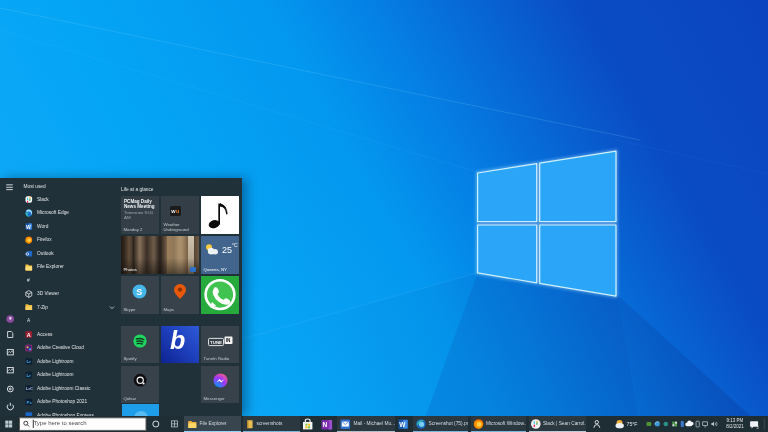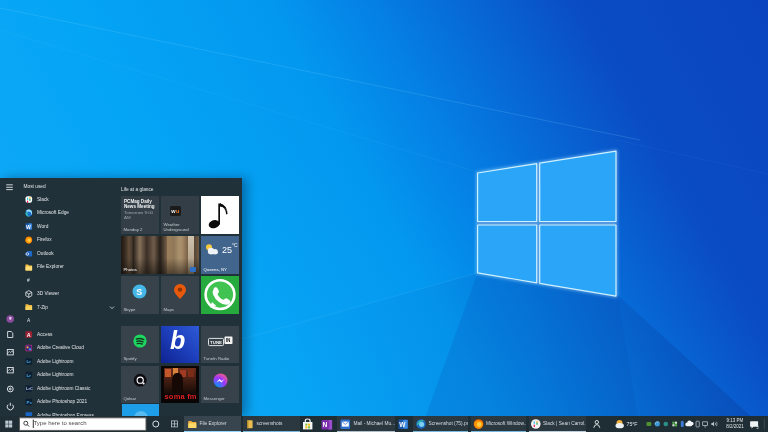--- a/index.html
+++ b/index.html
@@ -264,29 +264,20 @@
     <div class="tlabel">TuneIn Radio</div>
   </div>
   <div class="tile" style="left:121px; top:187.9px; background:#37424a;">
     <svg class="abs" width="15" height="15" viewBox="0 0 15 15" style="left:11.5px;top:7px;">
       <circle cx="7.2" cy="7.2" r="6.4" fill="#0d0d12"></circle>
       <circle cx="7.2" cy="7.2" r="3.1" fill="none" stroke="#ffffff" stroke-width="1.1"></circle>
       <circle cx="10.6" cy="10.6" r="1" fill="#ffffff"></circle>
     </svg>
     <div class="tlabel">Qobuz</div>
   </div>
-  <div class="tile" style="left:161px; top:187.9px; background:#0a0605;">
-    <div class="abs" style="left:3px;top:2px;width:32px;height:26px;background:linear-gradient(180deg,#6a2e1c 0%,#4a2014 40%,#140a06 100%);"></div>
-    <div class="abs" style="left:4px;top:3px;width:6px;height:8px;background:#c4572a;"></div>
-    <div class="abs" style="left:12px;top:2.5px;width:5px;height:9px;background:#d8823c;"></div>
-    <div class="abs" style="left:19px;top:4px;width:6px;height:7px;background:#a03a20;"></div>
-    <div class="abs" style="left:27px;top:3px;width:6px;height:8px;background:#7a2c16;"></div>
-    <div class="abs" style="left:11px;top:7px;width:11px;height:20px;background:#160905;border-radius:40% 40% 0 0;"></div>
-    <div class="abs" style="left:3.5px;bottom:2px;color:#e02020;font-size:7.5px;font-weight:bold;letter-spacing:0.2px;">soma fm</div>
-  </div>
   <div class="tile" style="left:201px; top:187.9px; background:#37424a;">
     <svg class="abs" width="15" height="15" viewBox="0 0 15 15" style="left:11.5px;top:7px;">
       <defs>
           <radialGradient id="msgr" cx="0.25" cy="0.9" r="1.2">
         <stop offset="0" stop-color="#0695ff"></stop>
             <stop offset="0.5" stop-color="#a334fa"></stop>
             <stop offset="0.9" stop-color="#ff6968"></stop>
       </radialGradient>
         </defs>
       <circle cx="7.5" cy="7.5" r="7" fill="url(#msgr)"></circle>

